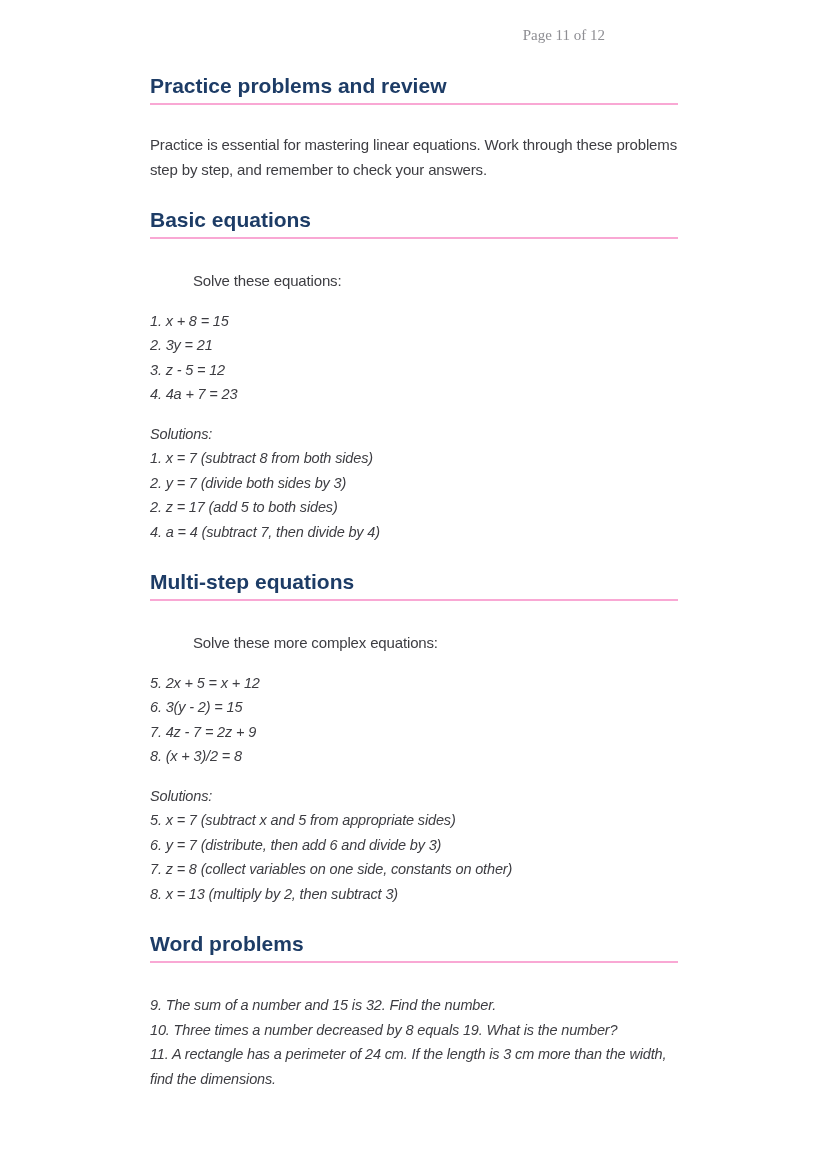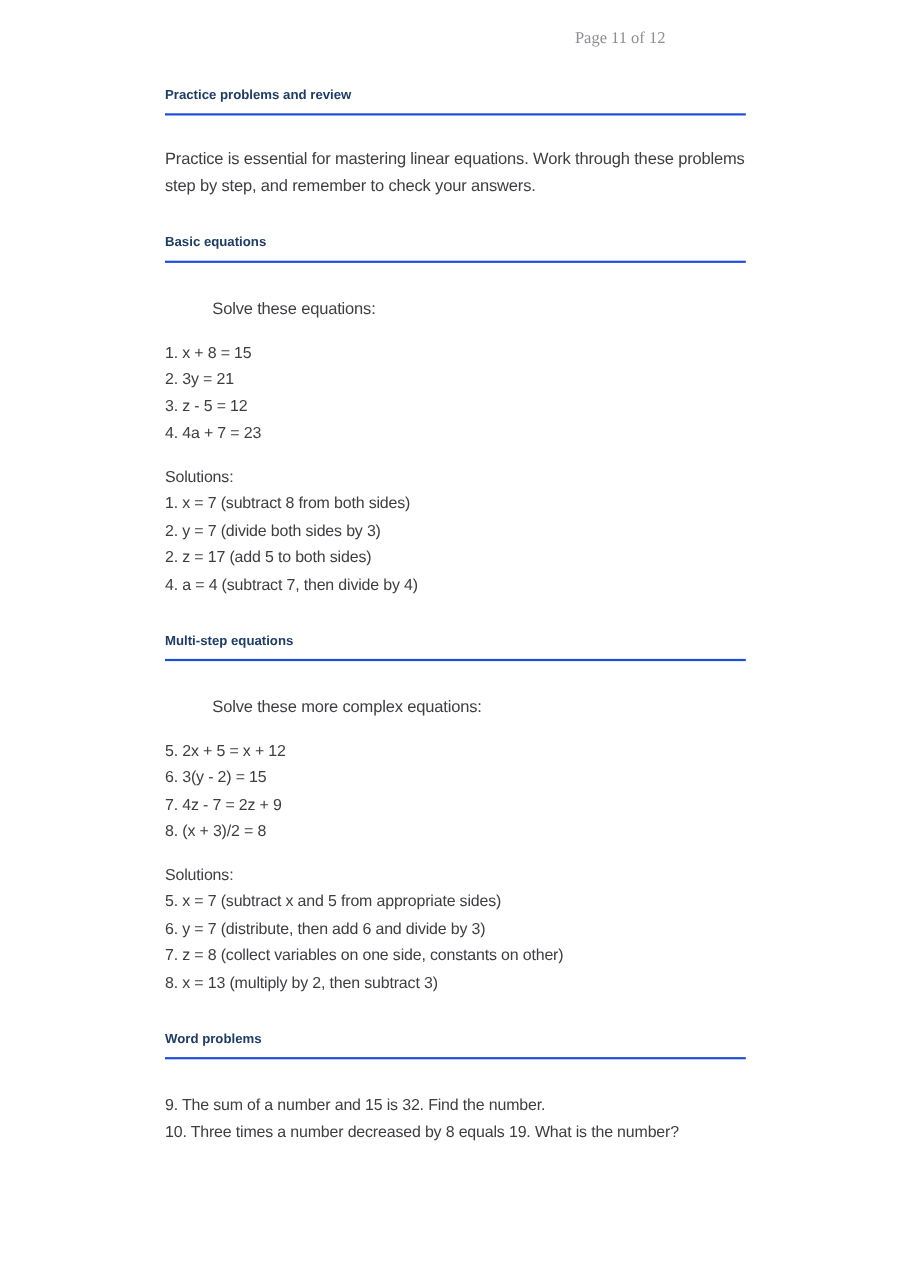--- a/index.html
+++ b/index.html
@@ -23,35 +23,35 @@
   }
   .content {
     position: absolute;
     left: 150px;
     top: 0;
     width: 528px;
   }
   .section-heading {
     margin: 28px 0 0 0;
     padding-bottom: 7px;
-    border-bottom: 2px solid #1d4ed8;
+    border-bottom: 2px solid #f9a8d4;
     color: #1d3c66;
-    font-size: 12px;
+    font-size: 21px;
     font-weight: bold;
     line-height: 20px;
   }
   .section-heading.first { margin-top: 76px; }
   .para {
     margin: 28px 0 0 0;
     font-size: 15px;
     letter-spacing: -0.15px;
     line-height: 24.5px;
   }
   .lead { margin-top: 30px; margin-left: 43px; }
-  .block { margin-top: 15px; }
+  .block { margin-top: 15px; font-style: italic; }
   .block.after-rule { margin-top: 30px; }
   .line {
     font-size: 14.5px;
     letter-spacing: -0.15px;
     line-height: 24.5px;
   }
   .footer-brand {
     position: absolute;
     top: 1121px;
     left: 0;
@@ -102,19 +102,20 @@
       <div class="line">5. x = 7 (subtract x and 5 from appropriate sides)</div>
       <div class="line">6. y = 7 (distribute, then add 6 and divide by 3)</div>
       <div class="line">7. z = 8 (collect variables on one side, constants on other)</div>
       <div class="line">8. x = 13 (multiply by 2, then subtract 3)</div>
     </div>
 
     <div class="section-heading">Word problems</div>
     <div class="block after-rule">
       <div class="line">9. The sum of a number and 15 is 32. Find the number.</div>
       <div class="line">10. Three times a number decreased by 8 equals 19. What is the number?</div>
+      <div class="line">11. A rectangle has a perimeter of 24 cm. If the length is 3 cm more than the width, find the dimensions.</div>
     </div>
 
   </div>
 
   <div class="footer-brand">Knowunity</div>
 
 </div>
 
 </body></html>

